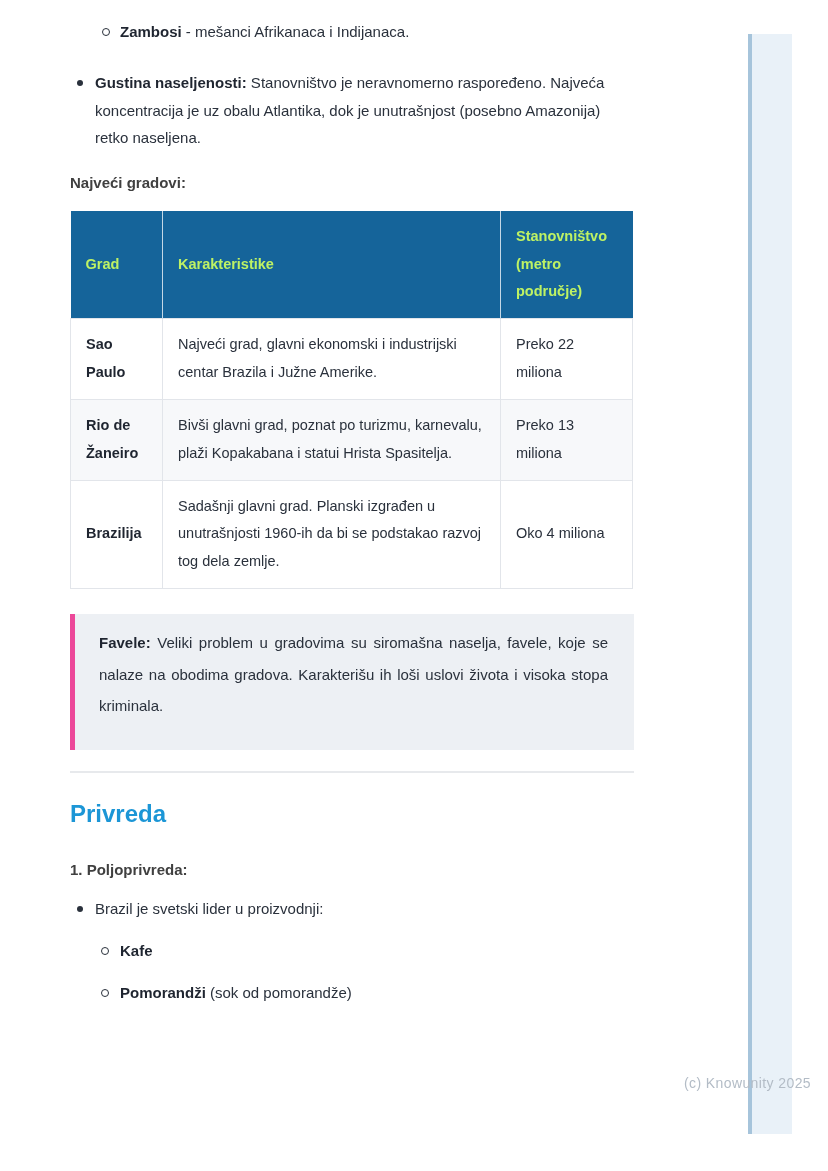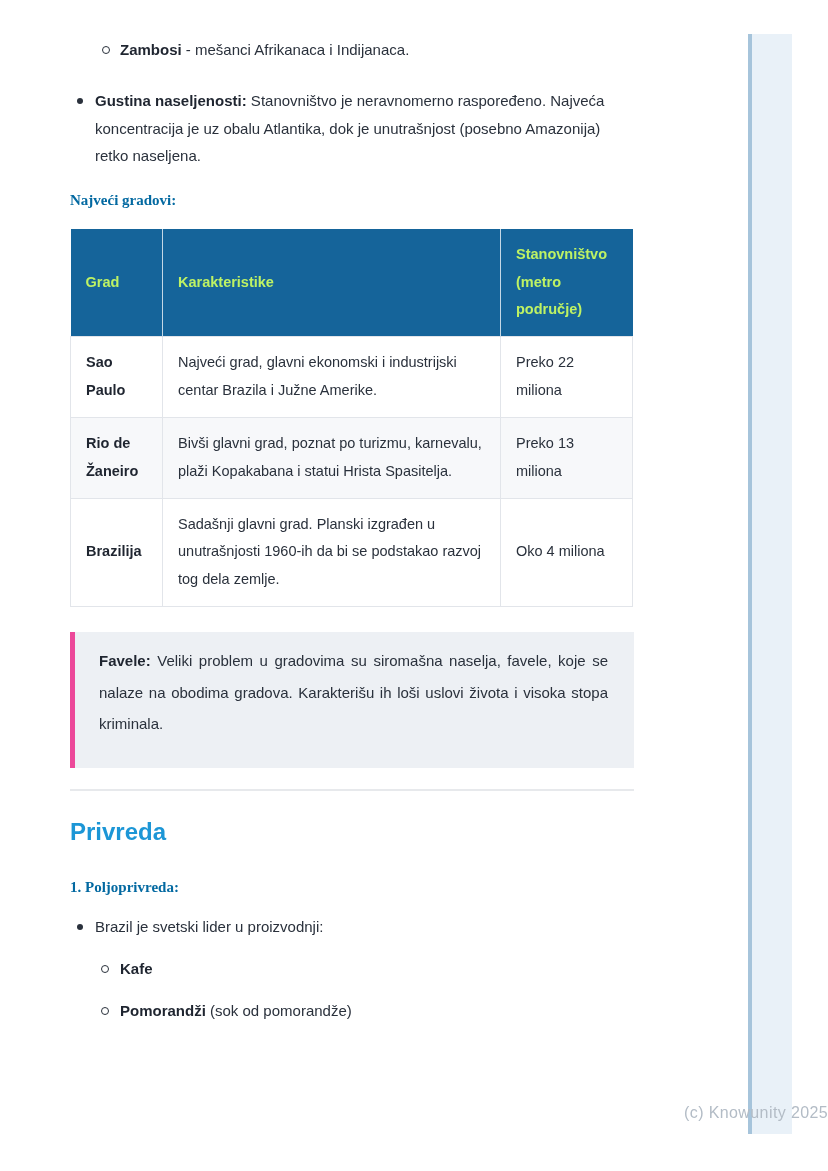--- a/index.html
+++ b/index.html
@@ -13,21 +13,21 @@
   .page {
     position: relative;
     width: 828px;
     height: 1171px;
     background: #ffffff;
     overflow: hidden;
   }
   .content {
     position: absolute;
     left: 70px;
-    top: 36px;
+    top: 18px;
     width: 564px;
   }
   strong, b { color: #1f2530; font-weight: 700; }
 
   
   ul { list-style: none; }
   .main-list > li {
     position: relative;
     padding-left: 25px;
   }
@@ -53,21 +53,21 @@
     top: 10px;
     width: 6px;
     height: 6px;
     border-radius: 50%;
     border: 1.6px solid #2a313c;
     background: transparent;
   }
   .sub-list.nested > li::before { left: 6px; }
 
   .gustina-item { margin-top: 23px; }
-  .bold-label { font-weight: 700; color: #0369a1; margin-top: 17px; font-family: Liberation Serif, serif; }
+  .bold-label { font-weight: 700; color: #404040; margin-top: 17px; }
 
   
   table.cities {
     margin-top: 14px;
     width: 562px;
     border-collapse: collapse;
     table-layout: fixed;
     font-size: 14.5px;
     line-height: 1.92;
   }
@@ -128,22 +128,22 @@
     left: 748px;
     top: 34px;
     width: 44px;
     height: 1100px;
     background: #e9f1f8;
     border-left: 4px solid #a6c4db;
   }
   .watermark {
     position: absolute;
     left: 684px;
-    top: 1100px;
-    font-size: 16px;
+    top: 1072px;
+    font-size: 14px;
     line-height: 1.6;
     letter-spacing: 0.4px;
     color: #b3bcc6;
     z-index: 2;
     white-space: nowrap;
     text-align: right;
   }
 </style>
 </head>
 <body>

